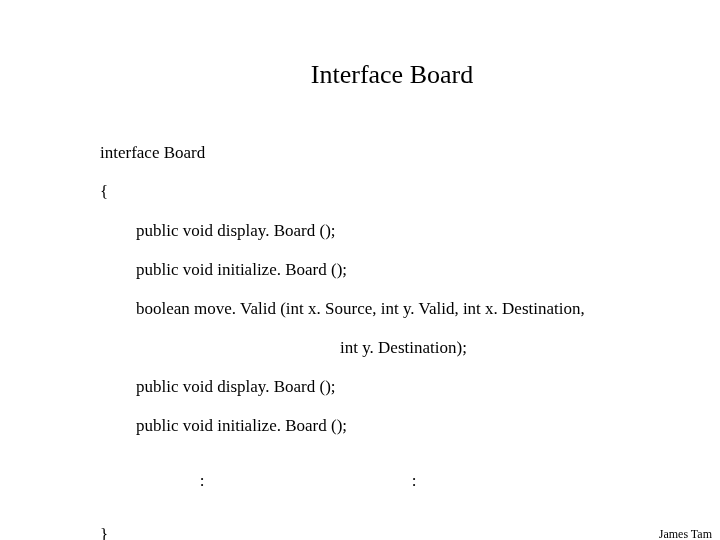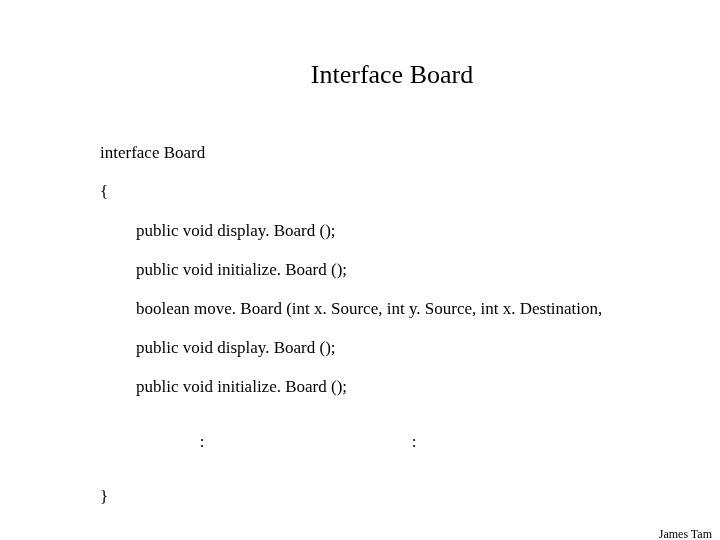--- a/index.html
+++ b/index.html
@@ -44,21 +44,22 @@
 <body>
 
 <div class="title">Interface Board</div>
 
 <div class="code-block">
   <div>interface Board</div>
   <div>{</div>
   <div class="indent">
     <div>public void display. Board ();</div>
     <div>public void initialize. Board ();</div>
-    <div>boolean move. Board (int x. Source, int y. Source, int x. Destination,</div>
+    <div>boolean move. Valid (int x. Source, int y. Valid, int x. Destination,</div>
+    <div style="white-space: pre;">                                                int y. Destination);</div>
     <div>public void display. Board ();</div>
     <div>public void initialize. Board ();</div>
     <div class="dots-row">
       <span>:</span>
       <span>:</span>
       <span>:</span>
     </div>
   </div>
   <div>}</div>
 </div>

